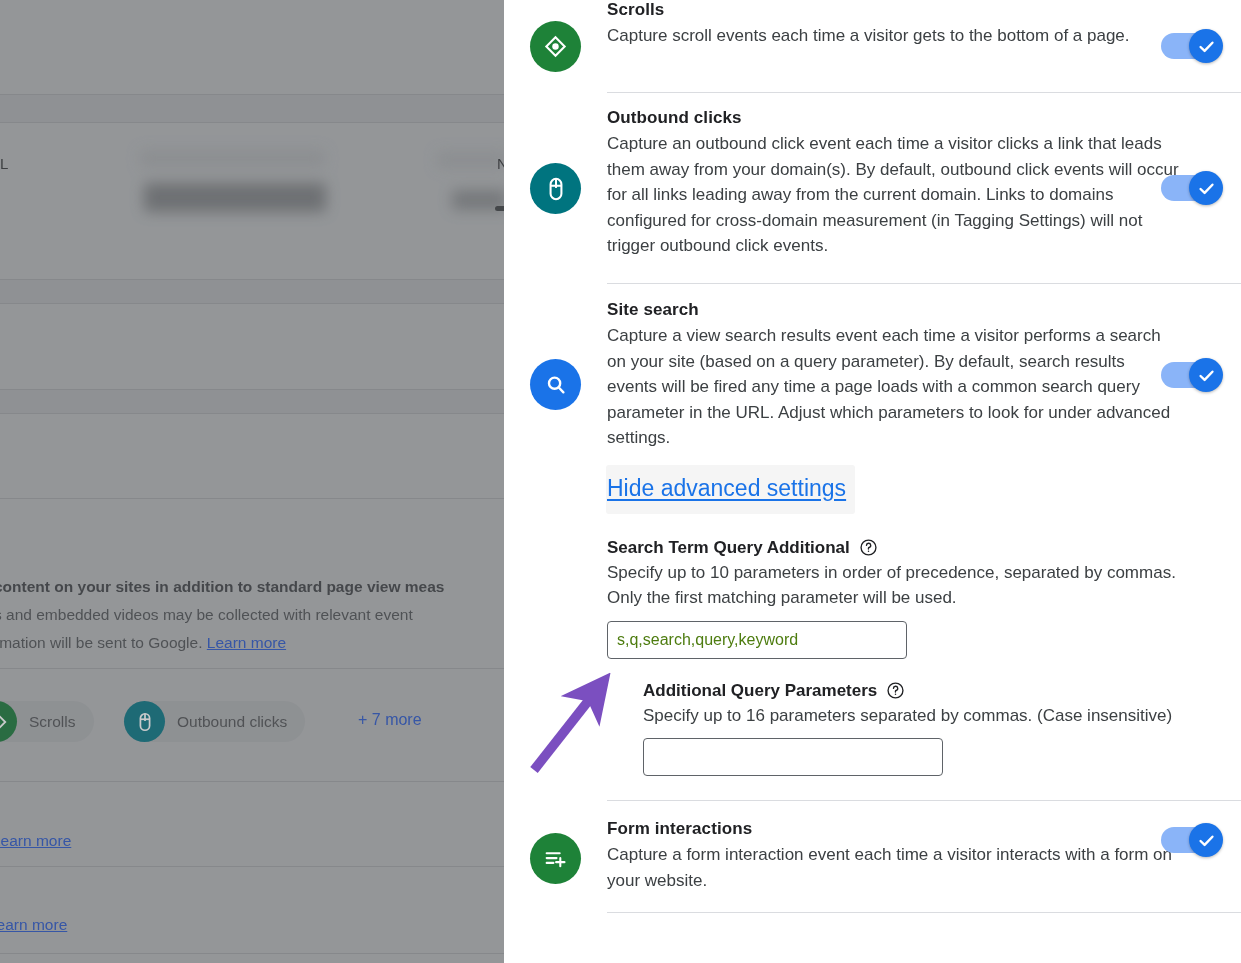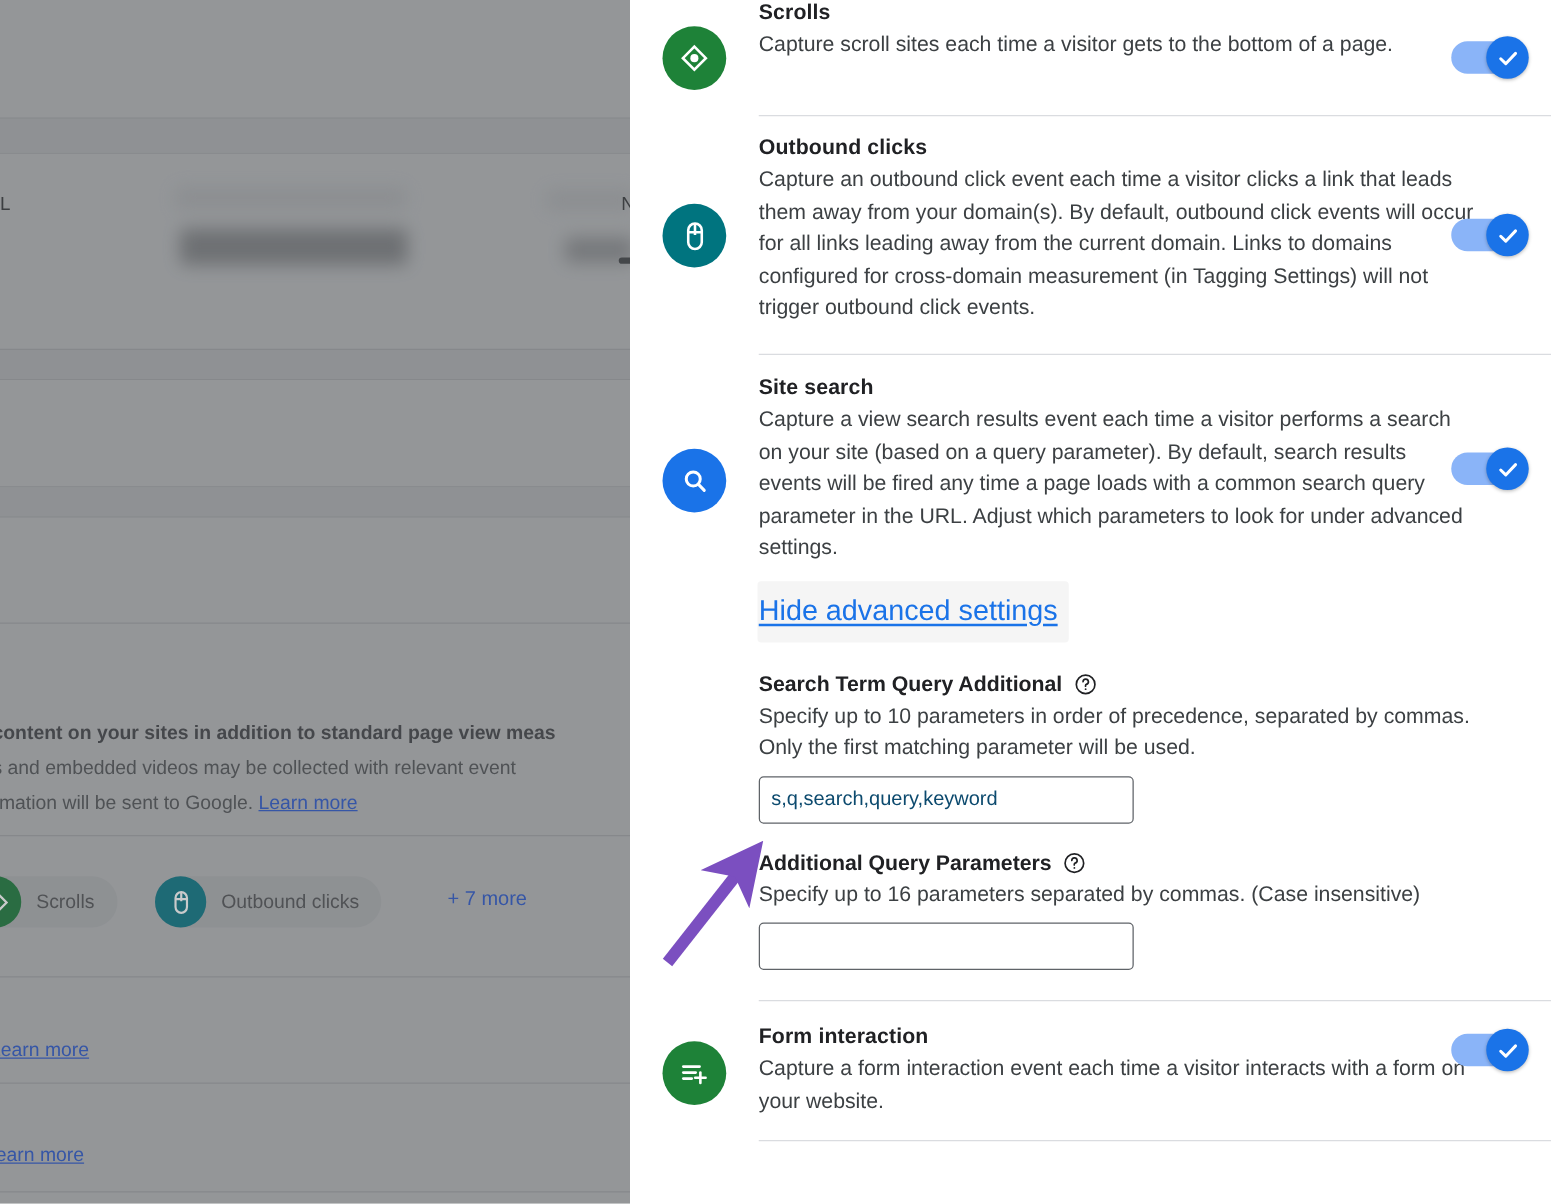--- a/index.html
+++ b/index.html
@@ -107,21 +107,21 @@
   .field-label {
     display: flex; align-items: center; gap: 9px;
     font-size: 17px; font-weight: 700; color: #202124; margin-bottom: 2px;
   }
   .field-help {
     font-size: 17px; color: #3c4043; line-height: 25.5px; max-width: 572px;
     margin-bottom: 10px;
   }
   .text-input {
     width: 300px; height: 38px; border: 1px solid #5f6368; border-radius: 4px;
-    font-family: "Liberation Sans", sans-serif; font-size: 16px; color: #0c4a6e;
+    font-family: "Liberation Sans", sans-serif; font-size: 16px; color: #4d7c0f;
     padding: 0 9px; background: #fff; outline: none;
   }
 
   
   #arrow { position: absolute; left: 0; top: 0; pointer-events: none; z-index: 40; }
 </style>
 </head>
 <body>
 
 <div id="root">
@@ -201,21 +201,21 @@
       <div class="icon-col">
         <span class="badge" style="background:#1e8238;">
           <svg width="25" height="25" viewBox="0 0 24 24" fill="none" stroke="#ffffff" stroke-width="2">
             <path d="M12 3.2 L20.8 12 L12 20.8 L3.2 12 Z"></path>
             <circle cx="12" cy="12" r="3.1" fill="#ffffff" stroke="none"></circle>
           </svg>
         </span>
       </div>
       <div class="body-col" style="padding-top:0;">
         <div class="sec-title">Scrolls</div>
-        <div class="sec-desc">Capture scroll sites each time a visitor gets to the bottom of a page.</div>
+        <div class="sec-desc">Capture scroll events each time a visitor gets to the bottom of a page.</div>
       </div>
       <div class="toggle-col">
         <div class="switch">
           <span class="track"></span>
           <span class="thumb">
             <svg width="19" height="19" viewBox="0 0 24 24" fill="none" stroke="#ffffff" stroke-width="3" stroke-linecap="round" stroke-linejoin="round">
               <polyline points="4.5,12.6 9.6,17.6 19.5,7.2"></polyline>
             </svg>
           </span>
         </div>
@@ -279,21 +279,21 @@
                 <path d="M9.4 9.3a2.7 2.7 0 1 1 3.3 2.7c-.6.2-.8.7-.8 1.3v.6" stroke-linecap="round"></path>
                 <circle cx="12" cy="16.8" r="0.95" fill="#202124" stroke="none"></circle>
               </svg>
             </span>
           </div>
           <div class="field-help">Specify up to 10 parameters in order of precedence, separated by commas. Only the first matching parameter will be used.</div>
           <input class="text-input" type="text" value="s,q,search,query,keyword" style="">
         </div>
 
         
-        <div style="margin-top:22px;">
+        <div style="margin-top:22px;margin-left:36px;">
           <div class="field-label">
             <span>Additional Query Parameters</span>
             <span style="display:inline-flex;">
               <svg width="19" height="19" viewBox="0 0 24 24" fill="none" stroke="#202124" stroke-width="1.7">
                 <circle cx="12" cy="12" r="9.4"></circle>
                 <path d="M9.4 9.3a2.7 2.7 0 1 1 3.3 2.7c-.6.2-.8.7-.8 1.3v.6" stroke-linecap="round"></path>
                 <circle cx="12" cy="16.8" r="0.95" fill="#202124" stroke="none"></circle>
               </svg>
             </span>
           </div>
@@ -321,21 +321,21 @@
           <svg width="25" height="25" viewBox="0 0 24 24" fill="none" stroke="#ffffff" stroke-width="2" stroke-linecap="round">
             <line x1="3.5" y1="7" x2="16" y2="7"></line>
             <line x1="3.5" y1="11.6" x2="13" y2="11.6"></line>
             <line x1="3.5" y1="16.2" x2="10" y2="16.2"></line>
             <line x1="16.6" y1="11.5" x2="16.6" y2="19.5"></line>
             <line x1="12.6" y1="15.5" x2="20.6" y2="15.5"></line>
           </svg>
         </span>
       </div>
       <div class="body-col">
-        <div class="sec-title">Form interaction</div>
+        <div class="sec-title">Form interactions</div>
         <div class="sec-desc" style="max-width:600px;">Capture a form interaction event each time a visitor interacts with a form on your website.</div>
       </div>
       <div class="toggle-col" style="height:auto;top:22px;">
         <div class="switch">
           <span class="track"></span>
           <span class="thumb">
             <svg width="19" height="19" viewBox="0 0 24 24" fill="none" stroke="#ffffff" stroke-width="3" stroke-linecap="round" stroke-linejoin="round">
               <polyline points="4.5,12.6 9.6,17.6 19.5,7.2"></polyline>
             </svg>
           </span>

